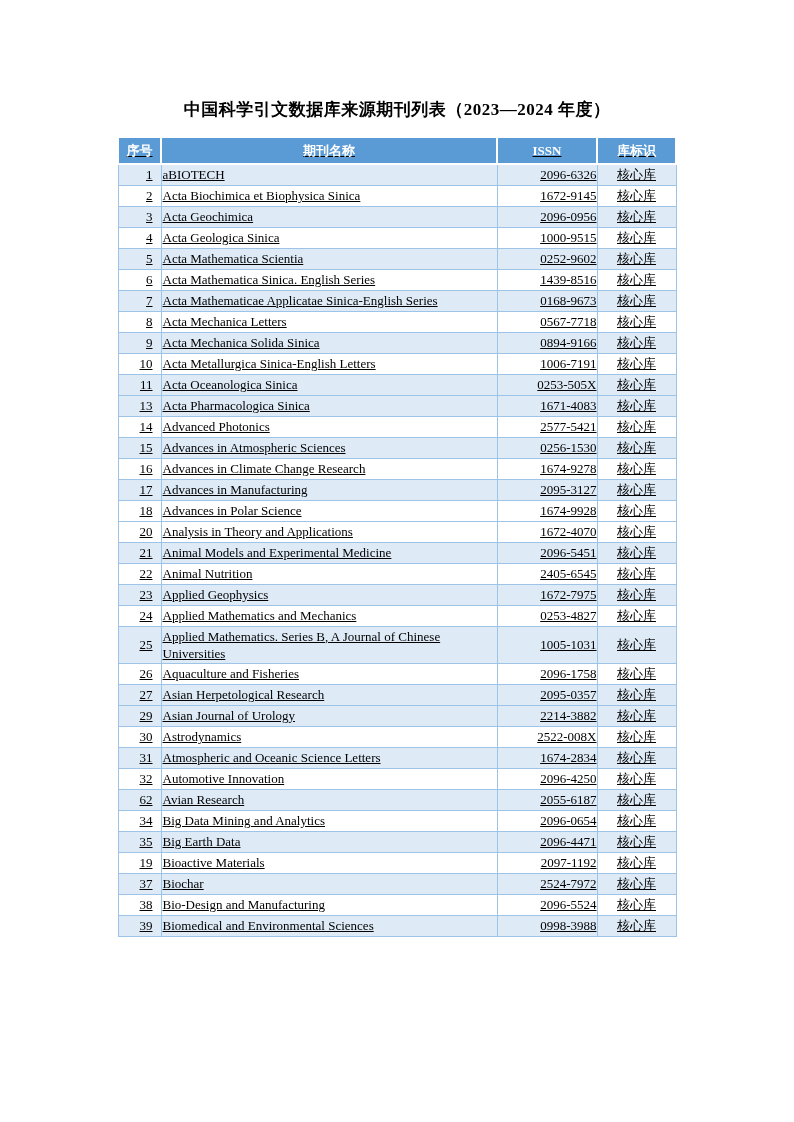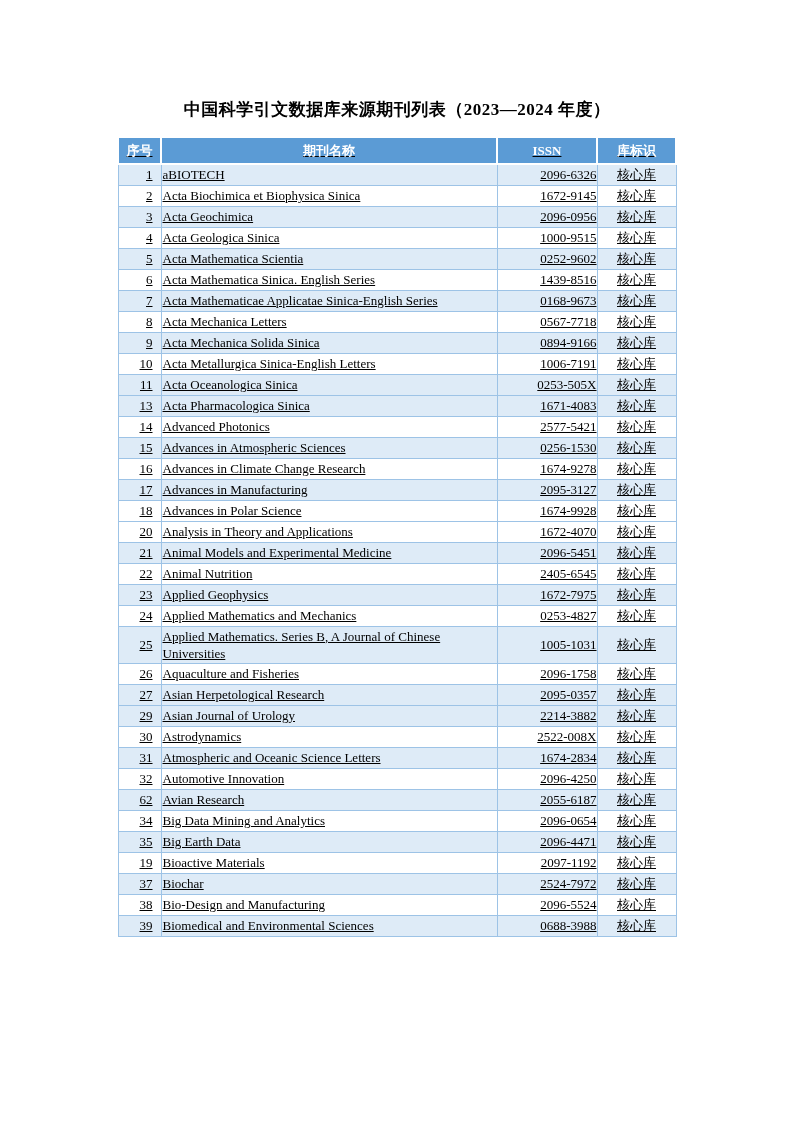--- a/index.html
+++ b/index.html
@@ -294,19 +294,19 @@
   </tr>
         <tr>
     <td class="c-no">38</td>
     <td class="c-name">Bio-Design and Manufacturing</td>
     <td class="c-issn">2096-5524</td>
     <td class="c-tag">核心库</td>
   </tr>
         <tr class="band">
     <td class="c-no">39</td>
     <td class="c-name">Biomedical and Environmental Sciences</td>
-    <td class="c-issn">0688-3988</td>
+    <td class="c-issn">0998-3988</td>
     <td class="c-tag">核心库</td>
   </tr>
       </tbody>
   </table>
 
 </div>
 
 </body></html>

